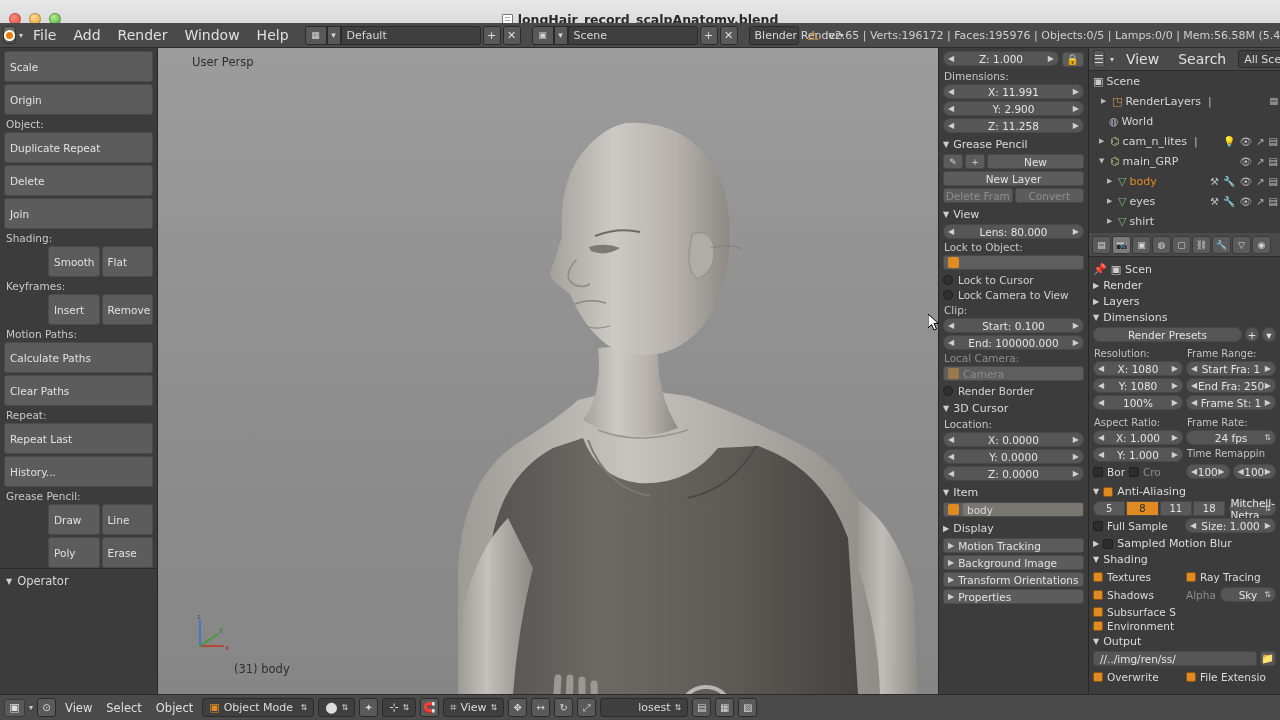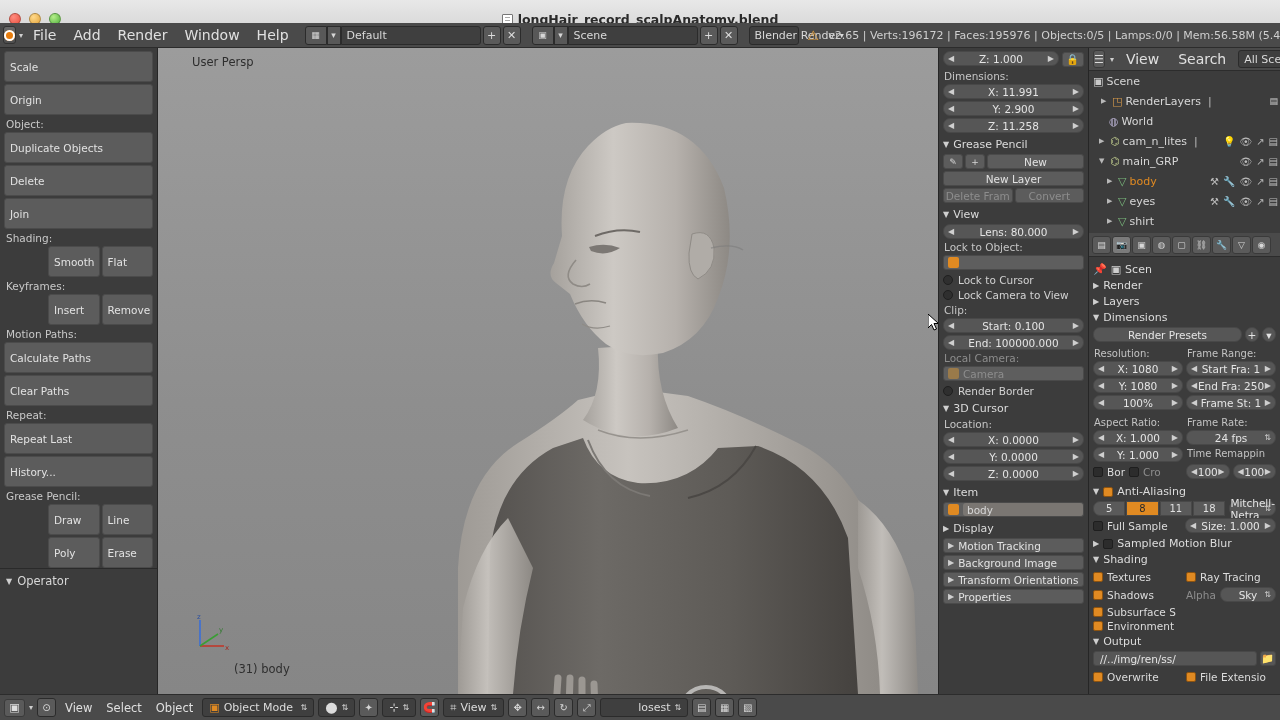--- a/index.html
+++ b/index.html
@@ -293,21 +293,21 @@
 
     <span class="warn-ico">⚠</span>
     <span class="version-text">v2.65 | Verts:196172 | Faces:195976 | Objects:0/5 | Lamps:0/0 | Mem:56.58M (5.44M)</span>
   </div>
 
   <div class="toolshelf">
     <div class="tbtn">Scale</div>
     <div class="tbtn">Origin</div>
 
     <div class="tlabel">Object:</div>
-    <div class="tbtn">Duplicate Objects</div>
+    <div class="tbtn">Duplicate Repeat</div>
     <div class="tbtn">Delete</div>
     <div class="tbtn">Join</div>
 
     <div class="tlabel">Shading:</div>
     <div class="trow">
       <div class="tbtn">Smooth</div>
       <div class="tbtn">Flat</div>
     </div>
 
     <div class="tlabel">Keyframes:</div>

